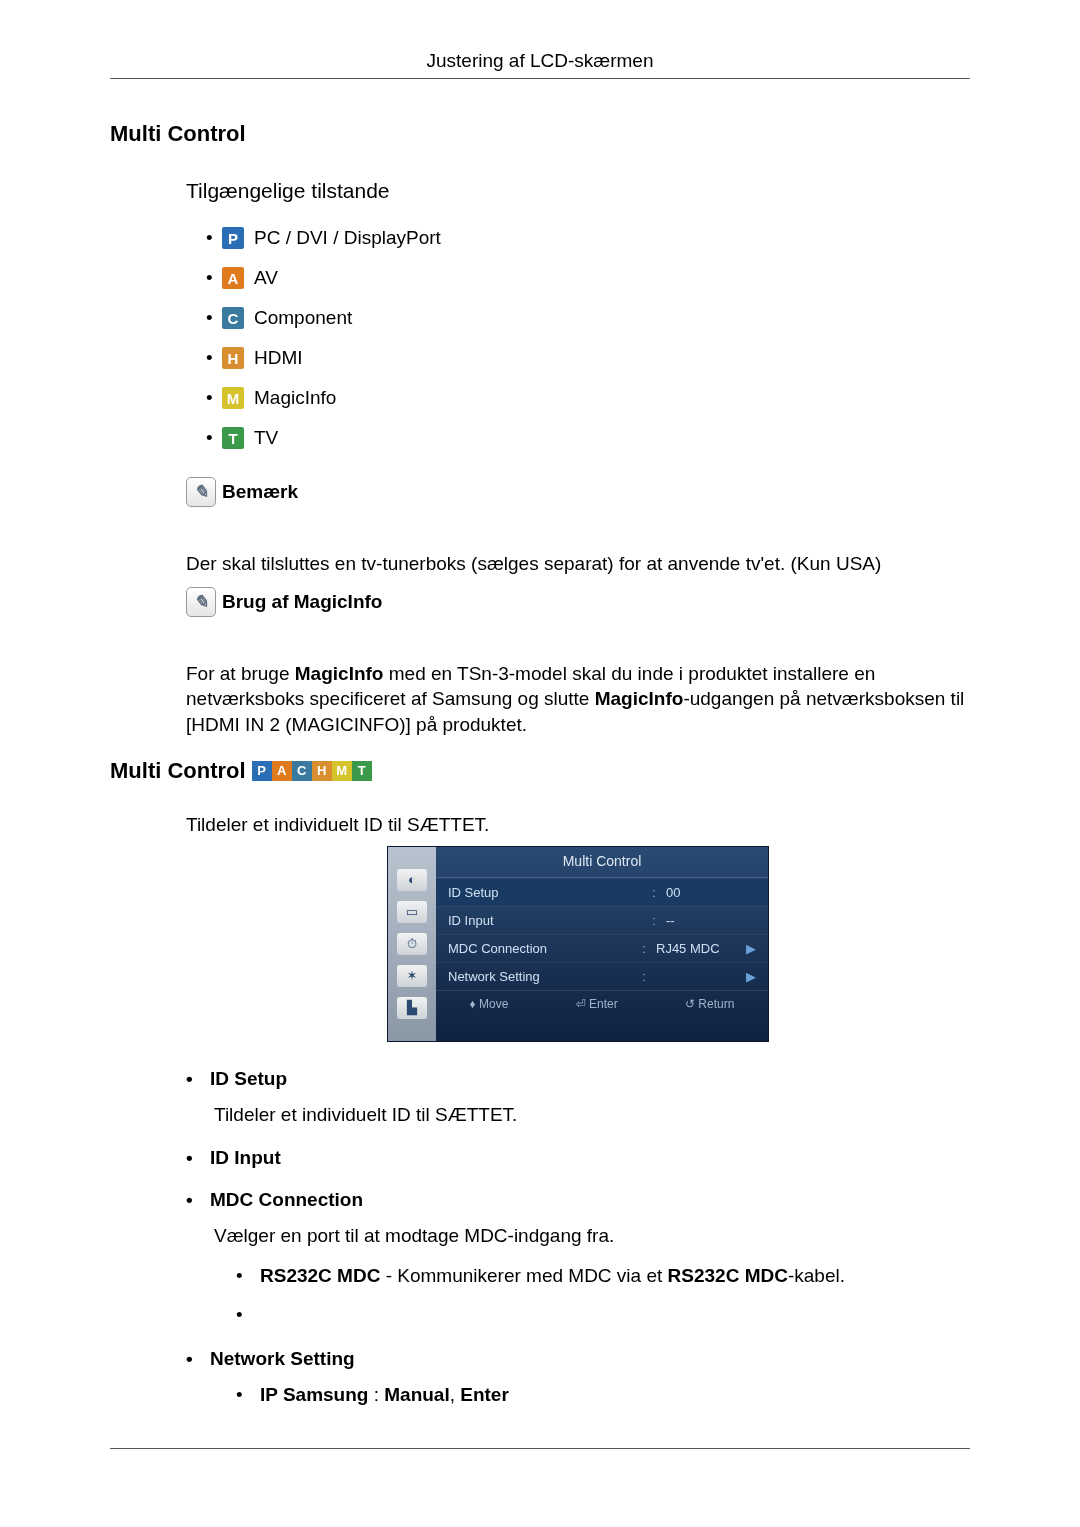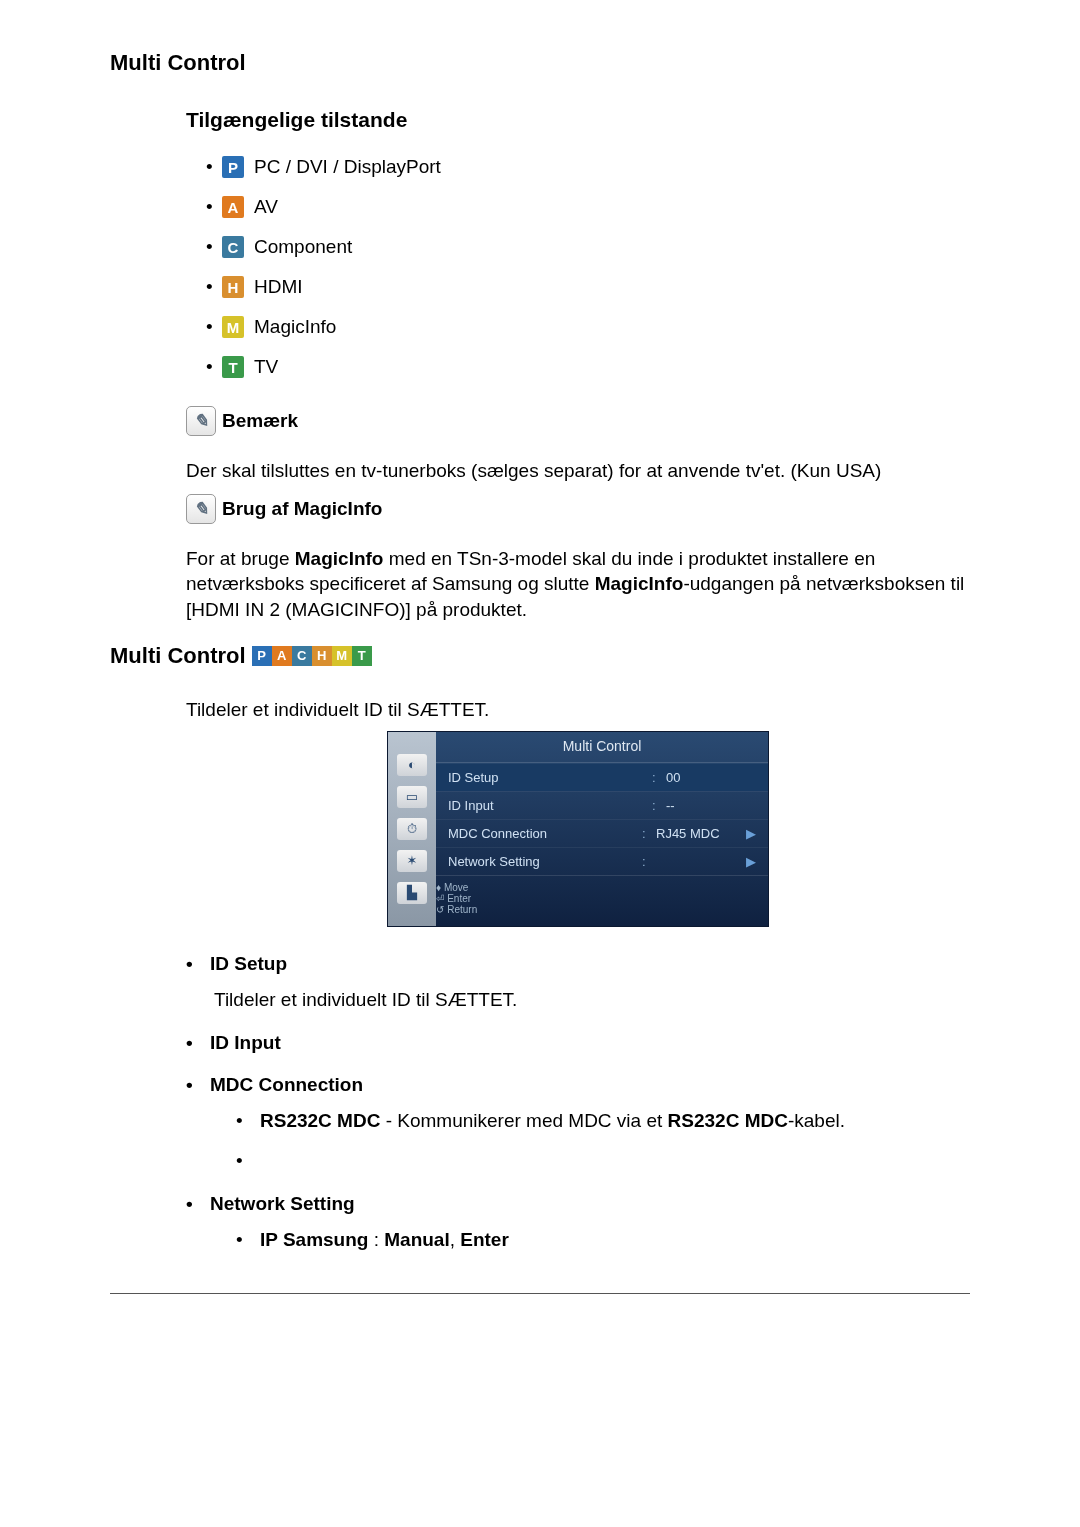--- a/index.html
+++ b/index.html
@@ -22,21 +22,21 @@
     font-size: 19px;
     margin-bottom: 42px;
   }
   .h1 {
     font-size: 22px;
     font-weight: bold;
     margin-bottom: 32px;
   }
   .h2 {
     font-size: 21px;
-    font-weight: bold;
+    font-weight: normal;
     margin-bottom: 24px;
     padding-left: 76px;
   }
   .modes {
     padding-left: 96px;
     margin-bottom: 28px;
   }
   .mode-item {
     display: flex;
     align-items: center;
@@ -67,20 +67,21 @@
   .note-icon {
     width:28px;height:28px;border:1px solid #999;border-radius:5px;
     display:inline-flex;align-items:center;justify-content:center;
     background:linear-gradient(#fff,#e5e5e5);
     color:#607080;font-size:18px;font-style:italic;font-weight:bold;
   }
   .body-text {
     font-size:19px;line-height:1.35;
     padding-left:76px;
     margin-bottom:20px;
+    margin-top:44px;
   }
   .section2-head {
     display:flex;align-items:center;gap:6px;
     font-size:22px;font-weight:bold;
     margin-bottom:30px;
   }
   .mini-icons { display:flex;gap:0; }
   .mini-icons .mode-icon { width:20px;height:20px;font-size:13px;border-radius:0; }
   .osd-wrap {
     padding-left:76px;
@@ -117,22 +118,22 @@
     padding:6px 12px;font-size:13px;color:#cfe0f2;
     border-top:1px solid rgba(255,255,255,.06);
   }
   .osd-row.sel { background:#183a63; }
   .osd-row .lab { flex:1; }
   .osd-row .colon { width:14px;color:#8fb0d0; }
   .osd-row .val { width:90px; }
   .osd-row .arrow { color:#6aa0d8; }
   .osd-foot {
     display:flex;justify-content:space-around;
-    font-size:10px;color:#9fb4c9;
-    padding:6px 0;border-top:1px solid rgba(255,255,255,.12);flex-direction:column;
+    font-size:12px;color:#9fb4c9;
+    padding:6px 0;border-top:1px solid rgba(255,255,255,.12);
   }
   .def-list { padding-left:76px; }
   .def-item { margin-bottom:20px; }
   .def-head {
     display:flex;gap:18px;font-size:19px;font-weight:bold;margin-bottom:12px;
   }
   .def-body {
     font-size:19px;line-height:1.35;
     padding-left:28px;margin-bottom:14px;
   }
@@ -142,20 +143,23 @@
   }
   .footer-bar { border-top:1px solid #555;margin-top:40px; }
   .bold { font-weight:bold; }
   .italic { }
 </style>
 </head>
 <body>
 
 <div class="page">
 
+  <div class="header-bar">
+    <span>Justering af LCD-skærmen</span>
+  </div>
 
   <div class="h1">Multi Control</div>
 
   <div class="h2">Tilgængelige tilstande</div>
 
   <div class="modes" id="modes-list">
       <div class="mode-item">
         <span class="bullet">•</span>
     <span class="mode-icon" style="background:#2a6fb5">P</span>
     <span class="mode-label">PC / DVI / DisplayPort</span>
@@ -277,20 +281,21 @@
         <div class="def-head">
           <span class="bullet">•</span>
     <span>ID Input</span>
         </div>
       </div>
       <div class="def-item">
         <div class="def-head">
           <span class="bullet">•</span>
     <span>MDC Connection</span>
         </div>
+        <div class="def-body">Vælger en port til at modtage MDC-indgang fra.</div>
         <div class="sub-list">
           <div class="sub-item">
         <span class="bullet">•</span>
         <span><span class="bold">RS232C MDC</span> - Kommunikerer med MDC via et <span class="bold">RS232C MDC</span>-kabel.</span>
           </div>
           <div class="sub-item">
         <span class="bullet">•</span>
           </div>
         </div>
       </div>

